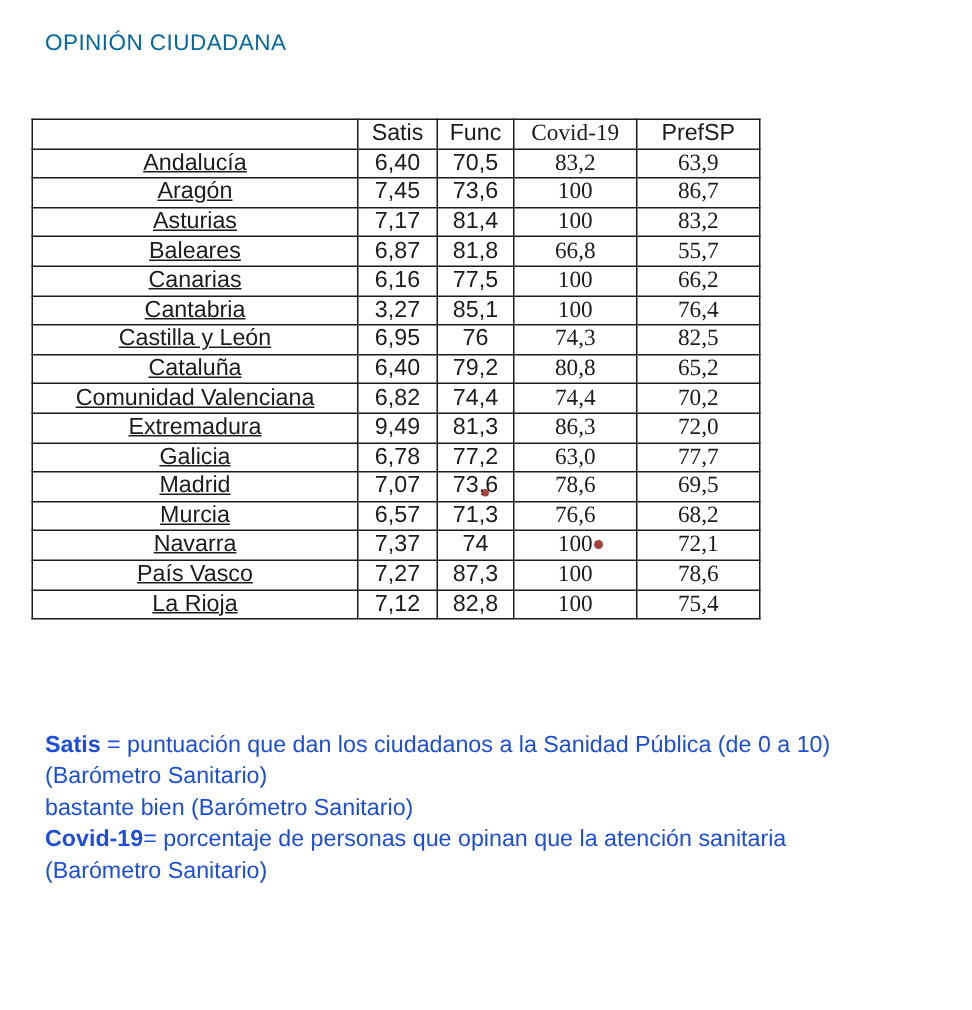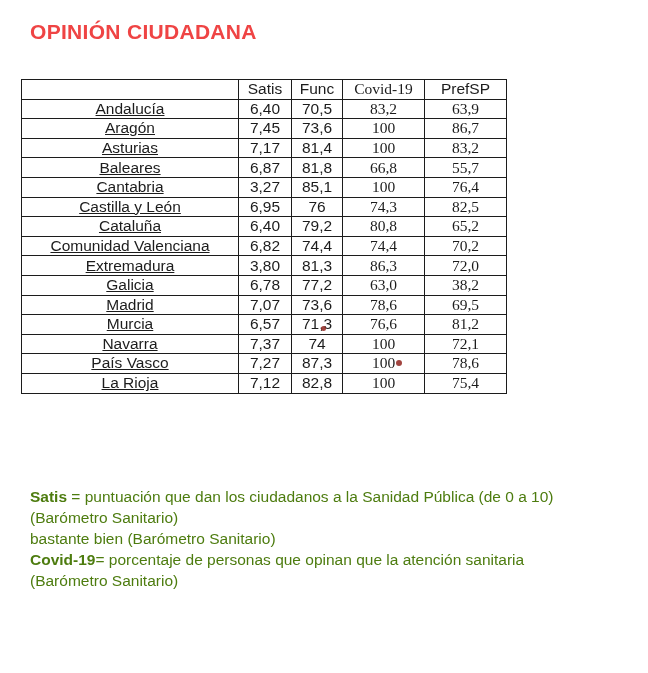--- a/index.html
+++ b/index.html
@@ -9,24 +9,24 @@
     width: 648px;
     height: 673px;
     font-family: "Liberation Sans", sans-serif;
     color: #1f1f1f;
     overflow: hidden;
   }
   .page-title {
     position: absolute;
     left: 30px;
     top: 20px;
-    font-size: 21px;
-    font-weight: bold;
+    font-size: 15px;
+    font-weight: normal;
     letter-spacing: 0.3px;
-    color: #ef4444;
+    color: #0369a1;
     white-space: nowrap;
   }
   table.data-table {
     position: absolute;
     left: 21px;
     top: 79px;
     border-collapse: collapse;
     table-layout: fixed;
   }
   .data-table th, .data-table td {
@@ -56,21 +56,21 @@
     font-family: "Liberation Serif", serif;
     font-size: 16px;
   }
   .footnotes {
     position: absolute;
     left: 30px;
     top: 486px;
     width: 616px;
     font-size: 15.5px;
     line-height: 21px;
-    color: #4d7c0f;
+    color: #1d4ed8;
   }
   .fn-line { white-space: nowrap; }
   .fn-term { font-weight: bold; }
   .red-dot {
     position: absolute;
     border-radius: 50%;
     opacity: 0.9;
   }
   .red-dot.dot-1 { left: 321px; top: 326px; width: 5px; height: 5px; }
   .red-dot.dot-2 { left: 396px; top: 360px; width: 6px; height: 6px; }
@@ -120,20 +120,27 @@
         <td class="serif">83,2</td>
       </tr>
       <tr>
         <td class="cell-region">Baleares</td>
         <td>6,87</td>
         <td>81,8</td>
         <td class="serif">66,8</td>
         <td class="serif">55,7</td>
       </tr>
       <tr>
+        <td class="cell-region">Canarias</td>
+        <td>6,16</td>
+        <td>77,5</td>
+        <td class="serif">100</td>
+        <td class="serif">66,2</td>
+      </tr>
+      <tr>
         <td class="cell-region">Cantabria</td>
         <td>3,27</td>
         <td>85,1</td>
         <td class="serif">100</td>
         <td class="serif">76,4</td>
       </tr>
       <tr>
         <td class="cell-region">Castilla y León</td>
         <td>6,95</td>
         <td>76</td>
@@ -149,45 +156,45 @@
       </tr>
       <tr>
         <td class="cell-region">Comunidad Valenciana</td>
         <td>6,82</td>
         <td>74,4</td>
         <td class="serif">74,4</td>
         <td class="serif">70,2</td>
       </tr>
       <tr>
         <td class="cell-region">Extremadura</td>
-        <td>3,80</td>
+        <td>9,49</td>
         <td>81,3</td>
         <td class="serif">86,3</td>
         <td class="serif">72,0</td>
       </tr>
       <tr>
         <td class="cell-region">Galicia</td>
         <td>6,78</td>
         <td>77,2</td>
         <td class="serif">63,0</td>
-        <td class="serif">38,2</td>
+        <td class="serif">77,7</td>
       </tr>
       <tr>
         <td class="cell-region">Madrid</td>
         <td>7,07</td>
         <td>73,6</td>
         <td class="serif">78,6</td>
         <td class="serif">69,5</td>
       </tr>
       <tr>
         <td class="cell-region">Murcia</td>
         <td>6,57</td>
         <td>71,3</td>
         <td class="serif">76,6</td>
-        <td class="serif">81,2</td>
+        <td class="serif">68,2</td>
       </tr>
       <tr>
         <td class="cell-region">Navarra</td>
         <td>7,37</td>
         <td>74</td>
         <td class="serif">100</td>
         <td class="serif">72,1</td>
       </tr>
       <tr>
         <td class="cell-region">País Vasco</td>

